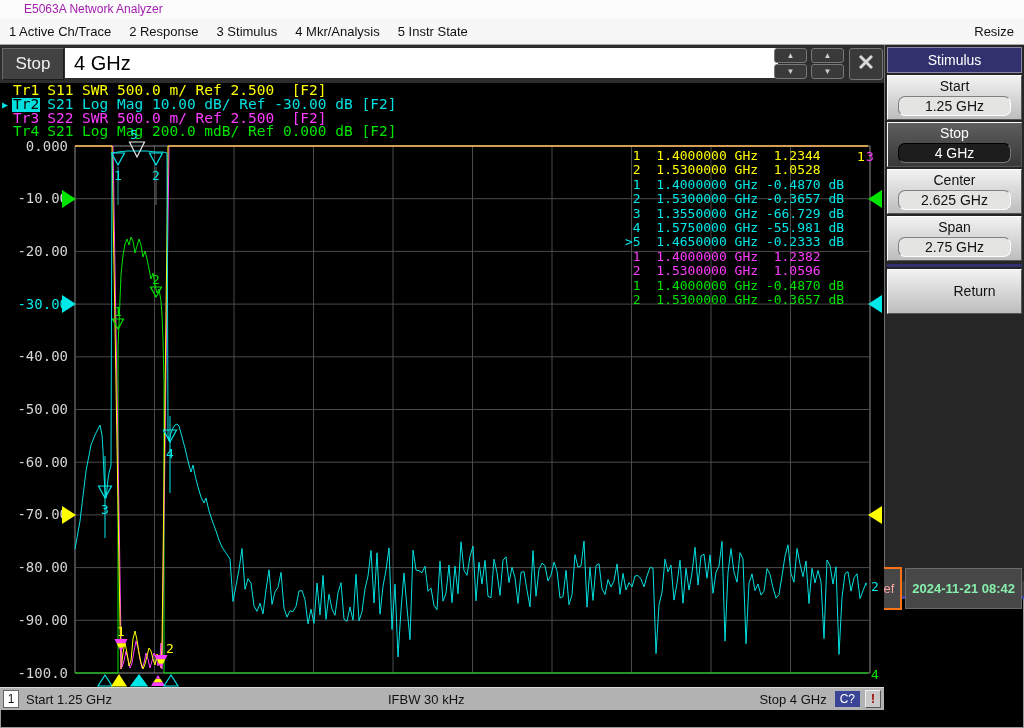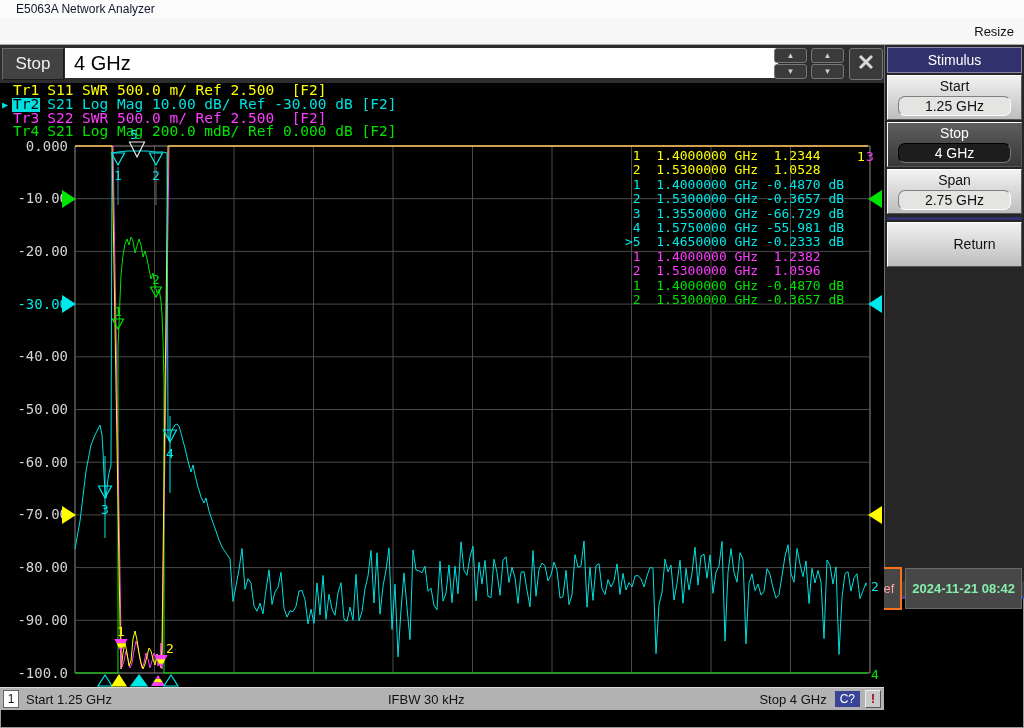--- a/index.html
+++ b/index.html
@@ -1,19 +1,19 @@
 <!DOCTYPE html>
 <html><head>
 <meta charset="utf-8">
 <style>
   html,body{margin:0;padding:0;background:#888;}
   #screen{position:relative;width:1024px;height:728px;background:#000;overflow:hidden;
           font-family:"Liberation Sans",sans-serif;box-shadow:inset 0 0 0 1px #9a9a9a;}
   
-  #titlebar{height:18px;background:#fcfcfc;color:#0f172a;font-size:12px;line-height:18px;padding-left:16px;}
+  #titlebar{height:18px;background:#fcfcfc;color:#a21caf;font-size:12px;line-height:18px;padding-left:24px;}
   #menubar{height:26px;background:#f7f7f7;border-bottom:1px solid #a8a8a8;display:flex;align-items:center;
            font-size:13px;color:#111;}
   .menu-item{padding:0 9px;line-height:25px;cursor:default;}
   #menu-spacer{flex:1;}
   #resize{padding:0 10px;}
   
   #instrument{display:flex;height:536px;}
   #left-col{width:884px;}
   
   #entrybar{height:38px;background:#2d2d2d;position:relative;}
@@ -80,20 +80,27 @@
 </head>
 <body>
 
 <div id="screen">
 
   <div id="titlebar">
     <span>E5063A Network Analyzer</span>
   </div>
 
   <div id="menubar">
+    <span id="menu-items-holder" style="display:flex;">
+        <span class="menu-item">1 Active Ch/Trace</span>
+        <span class="menu-item">2 Response</span>
+        <span class="menu-item">3 Stimulus</span>
+        <span class="menu-item">4 Mkr/Analysis</span>
+        <span class="menu-item">5 Instr State</span>
+      </span>
     <span id="menu-spacer"></span>
     <span id="resize" class="menu-item">Resize</span>
   </div>
 
   <div id="instrument">
     <div id="left-col">
 
       <div id="entrybar">
         <div id="entry-label">Stop</div>
         <div id="entry-value">4 GHz</div>
@@ -212,20 +219,24 @@
       <div id="sk-list">
           <div class="sk-btn">
             <div class="sk-label">Start</div>
             <div class="sk-val">1.25 GHz</div>
           </div>
           <div class="sk-btn active">
             <div class="sk-label">Stop</div>
             <div class="sk-val">4 GHz</div>
           </div>
           <div class="sk-btn">
+            <div class="sk-label">Center</div>
+            <div class="sk-val">2.625 GHz</div>
+          </div>
+          <div class="sk-btn">
             <div class="sk-label">Span</div>
             <div class="sk-val">2.75 GHz</div>
           </div>
         </div>
       <div id="sk-sep"></div>
       <div class="sk-btn" id="sk-return">
         <div class="sk-label">Return</div>
       </div>
     </div>
   </div>

